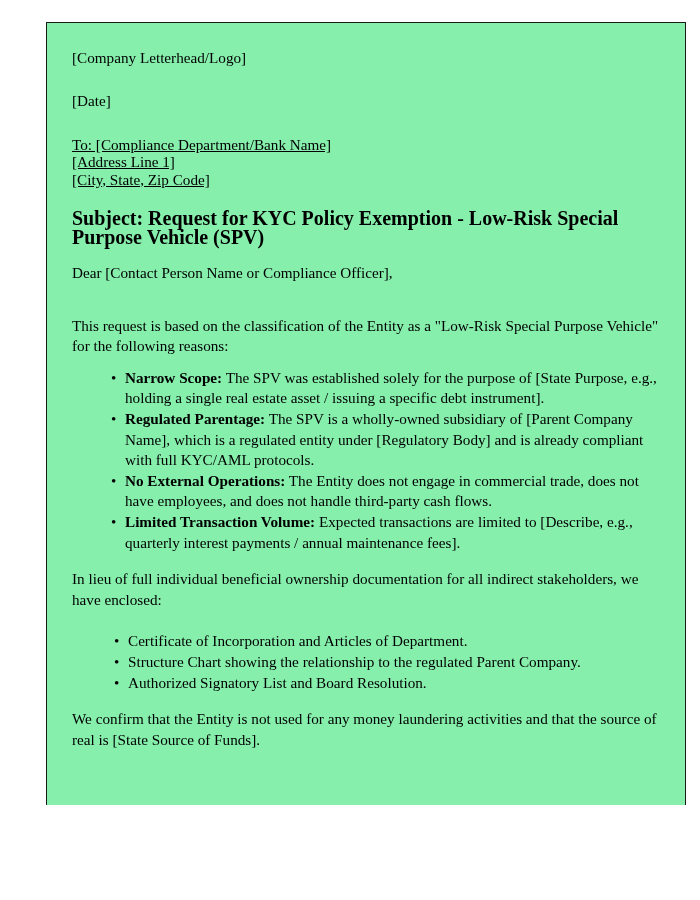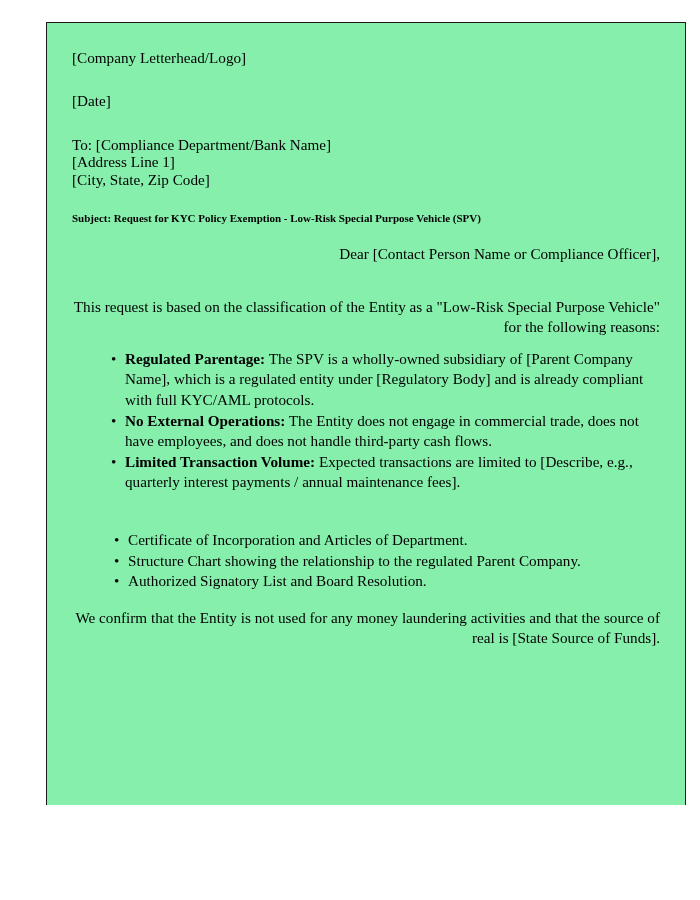--- a/index.html
+++ b/index.html
@@ -46,26 +46,26 @@
 
   .gap-lg { height: 26px; }
   .gap-md { height: 21px; }
   .gap-sm { height: 16px; }
   .gap-xs { height: 11px; }
 
   .para {
     font-size: 15.2px;
     line-height: 20.6px;
     margin: 0;
-    text-align: right;
+    text-align: left;
   }
 
   .subject {
     font-weight: bold;
-    font-size: 11px;
+    font-size: 20px;
     line-height: 19px;
     margin: 0;
   }
 
   ul.bullets {
     margin: 0;
     padding: 0;
     list-style: none;
   }
 
@@ -94,20 +94,21 @@
     margin-left: 32px;
   }
 
   .lead {
     font-weight: bold;
   }
 
   .addr-line {
     font-size: 15.2px;
     line-height: 17.4px;
+    text-decoration: underline;
   }
 </style>
 </head>
 <body>
 
 <div class="page">
   <div class="content">
 
     <div class="block">[Company Letterhead/Logo]</div>
 
@@ -135,32 +136,36 @@
 
 
     <div class="gap-sm"></div>
 
     <div class="para">This request is based on the classification of the Entity as a "Low-Risk Special Purpose Vehicle" for the following reasons:</div>
 
     <div class="gap-xs"></div>
 
     <ul class="bullets list-one">
       <li>
+        <span class="lead">Narrow Scope:</span><span> The SPV was established solely for the purpose of [State Purpose, e.g., holding a single real estate asset / issuing a specific debt instrument].</span>
+      </li>
+      <li>
         <span class="lead">Regulated Parentage:</span><span> The SPV is a wholly-owned subsidiary of [Parent Company Name], which is a regulated entity under [Regulatory Body] and is already compliant with full KYC/AML protocols.</span>
       </li>
       <li>
         <span class="lead">No External Operations:</span><span> The Entity does not engage in commercial trade, does not have employees, and does not handle third-party cash flows.</span>
       </li>
       <li>
         <span class="lead">Limited Transaction Volume:</span><span> Expected transactions are limited to [Describe, e.g., quarterly interest payments / annual maintenance fees].</span>
       </li>
     </ul>
 
     <div class="gap-sm"></div>
 
+    <div class="para">In lieu of full individual beneficial ownership documentation for all indirect stakeholders, we have enclosed:</div>
 
     <div class="gap-md"></div>
 
     <ul class="bullets list-two">
       <li>
         <span>Certificate of Incorporation and Articles of Department.</span>
       </li>
       <li>
         <span>Structure Chart showing the relationship to the regulated Parent Company.</span>
       </li>

